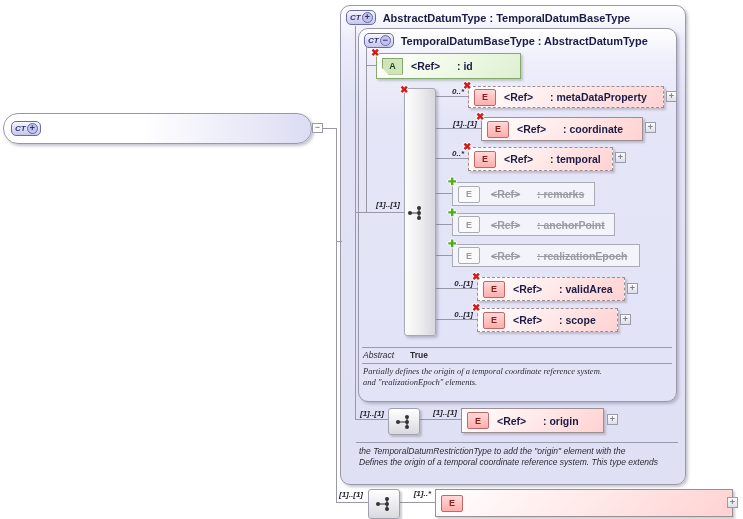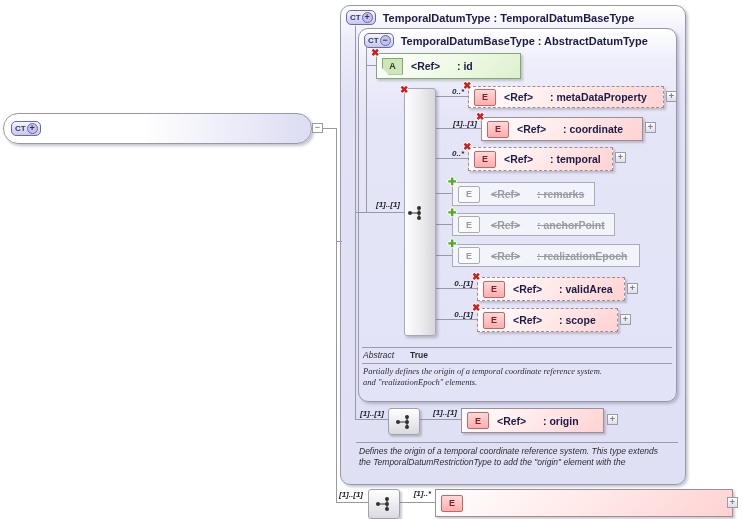--- a/index.html
+++ b/index.html
@@ -17,21 +17,21 @@
   .innerbox{background:linear-gradient(to bottom,#ffffff 0px,#efeffb 30px,#e5e5f8 90px,#e3e3f7);}
   .boxtitle{position:absolute;left:5px;top:4px;display:flex;align-items:center;gap:7px;white-space:nowrap;}
   .titletext{font-size:11px;font-weight:bold;color:#1b1b45;}
   .mlbox{position:absolute;left:3px;top:113px;width:309px;height:31px;border:1px solid #9898a8;
          border-radius:15px;background:linear-gradient(to right,#ffffff 45%,#e9e9f8 80%,#dcdcf3);
          box-shadow:2px 2px 3px rgba(110,110,135,.4);display:flex;align-items:center;gap:6px;
          padding:0 0 0 7px;box-sizing:border-box;white-space:nowrap;}
   
   .ctbadge{display:inline-flex;align-items:center;height:13px;padding:0 2px 0 3px;border:1px solid #6a6aa8;
            border-radius:5px;background:linear-gradient(#f6f6ff,#c6c6ec);font-size:8px;font-weight:bold;
-           color:#32326e;line-height:11px;flex:none;}
+           color:#32326e;line-height:11px;flex:none;font-style:italic;}
   .ctsign{display:inline-block;width:9px;height:9px;margin-left:1px;border:1px solid #6a6aa8;border-radius:50%;
           background:#c2c2ea;font-size:9px;line-height:8px;text-align:center;color:#32326e;font-weight:bold;}
   
   .elem{position:absolute;display:flex;align-items:center;padding-left:5px;box-sizing:border-box;
         white-space:nowrap;font-size:10.5px;font-weight:bold;color:#1b1b45;}
   .pinkbox{border:1px solid #9a8f93;background:linear-gradient(135deg,#ffffff,#ffe7e7 55%,#ffd2d2);
            box-shadow:2px 2px 2px rgba(120,110,120,.35);}
   .dashed{border-style:dashed;}
   .greybox{border:1px solid #ababb5;background:rgba(255,255,255,.55);color:#9a9aa2;}
   .greenbox{border:1px solid #86a86e;background:linear-gradient(135deg,#ffffff,#eef9e4 55%,#def0d0);
@@ -73,21 +73,21 @@
 <body>
 
 <div class="canvas">
 
   <div class="typebox" style="left:340px;top:5px;width:344px;height:478px;">
     <div class="boxtitle">
       <span class="ctbadge">
           <span>CT</span>
           <span class="ctsign">+</span>
         </span>
-      <span class="titletext">TemporalDatumType : TemporalDatumBaseType</span>
+      <span class="titletext">AbstractDatumType : TemporalDatumBaseType</span>
     </div>
   </div>
 
   <div class="typebox innerbox" style="left:358px;top:28px;width:317px;height:372px;">
     <div class="boxtitle">
       <span class="ctbadge">
           <span>CT</span>
           <span class="ctsign">−</span>
         </span>
       <span class="titletext">TemporalDatumBaseType : AbstractDatumType</span>
@@ -235,22 +235,22 @@
   <div class="card" style="left:415px;top:408px;width:42px;">[1]..[1]</div>
   <div class="elem pinkbox" style="left:461px;top:408px;width:143px;height:25px;">
     <span class="ebadge">E</span>
     <span class="ref">&lt;Ref&gt;</span>
     <span>: origin</span>
   </div>
   <div class="expand" style="left:607px;top:414px;">+</div>
 
   <div class="rule" style="left:356px;top:442px;width:322px;"></div>
   <div class="anno" style="left:359px;top:446px;">
+    <div>the TemporalDatumRestrictionType to add the "origin" element with the</div>
     <div>Defines the origin of a temporal coordinate reference system. This type extends</div>
-    <div>the TemporalDatumRestrictionType to add the "origin" element with the</div>
   </div>
 
   <div class="card" style="left:321px;top:490px;width:42px;">[1]..[1]</div>
   <div class="seqbox" style="left:368px;top:489px;width:30px;height:28px;">
     <svg width="18" height="16" viewBox="0 0 18 16">
       <circle cx="3" cy="8" r="2" fill="#333"></circle>
       <path d="M3 8 H12 M12 3 V13" stroke="#333" stroke-width="1.2" fill="none"></path>
       <circle cx="12" cy="3" r="2" fill="#333"></circle>
         <circle cx="12" cy="8" r="2" fill="#333"></circle>
         <circle cx="12" cy="13" r="2" fill="#333"></circle>

